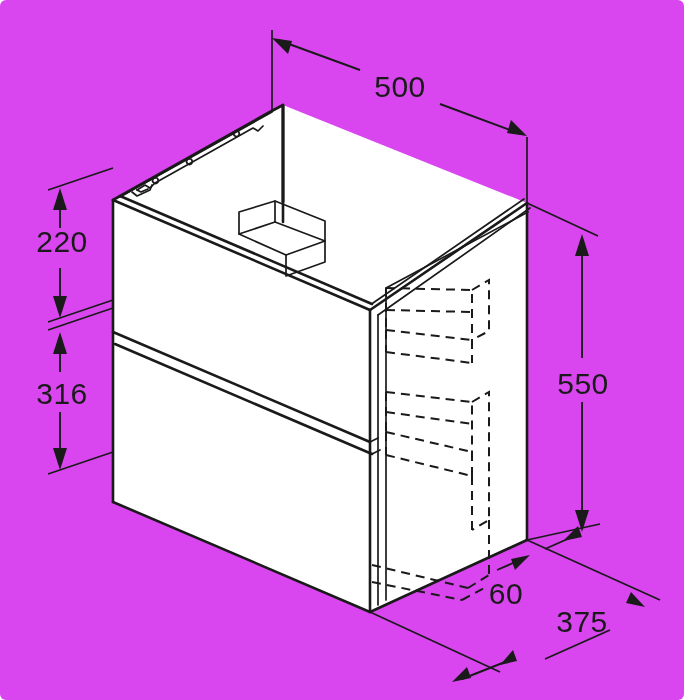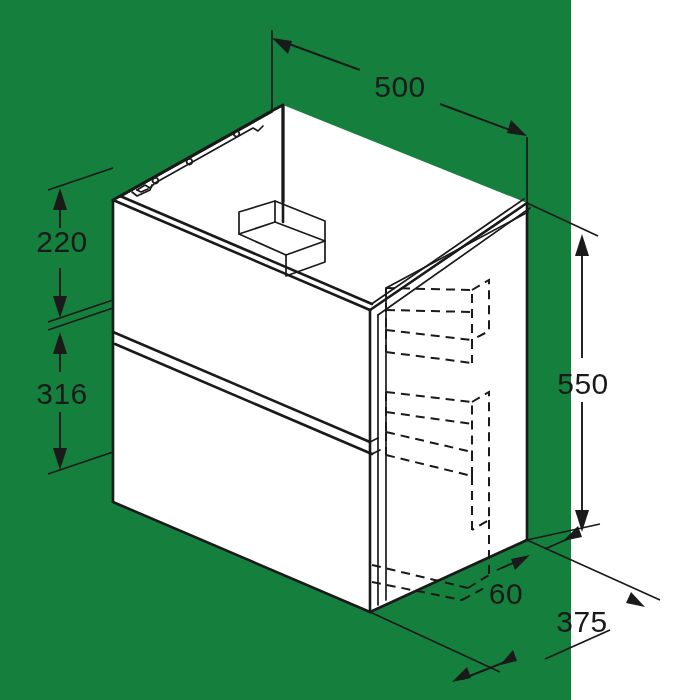--- a/index.html
+++ b/index.html
@@ -8,23 +8,24 @@
     background: #ffffff;
   }
   body {
     width: 700px;
     height: 700px;
     overflow: hidden;
     font-family: "Liberation Sans", sans-serif;
   }
   #drawing-root {
     position: relative;
-    width: 571px;
+    width: 684px;
     height: 700px;
-    background: #15803d;
+    background: #d946ef;
+    border-radius: 6px;
   }
   svg#technical-drawing {
     display: block;
     width: 700px;
     height: 700px;
   }
   .solid-edge {
     fill: none;
     stroke: #1a1a1a;
     stroke-width: 2.6;

